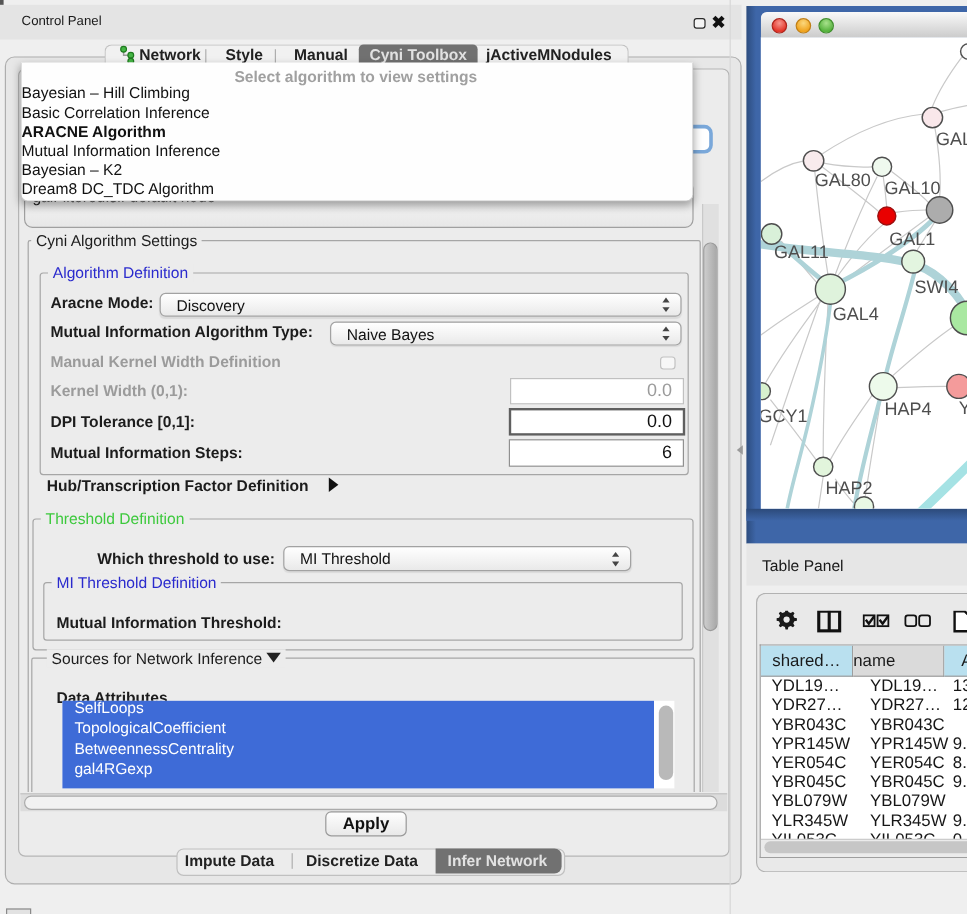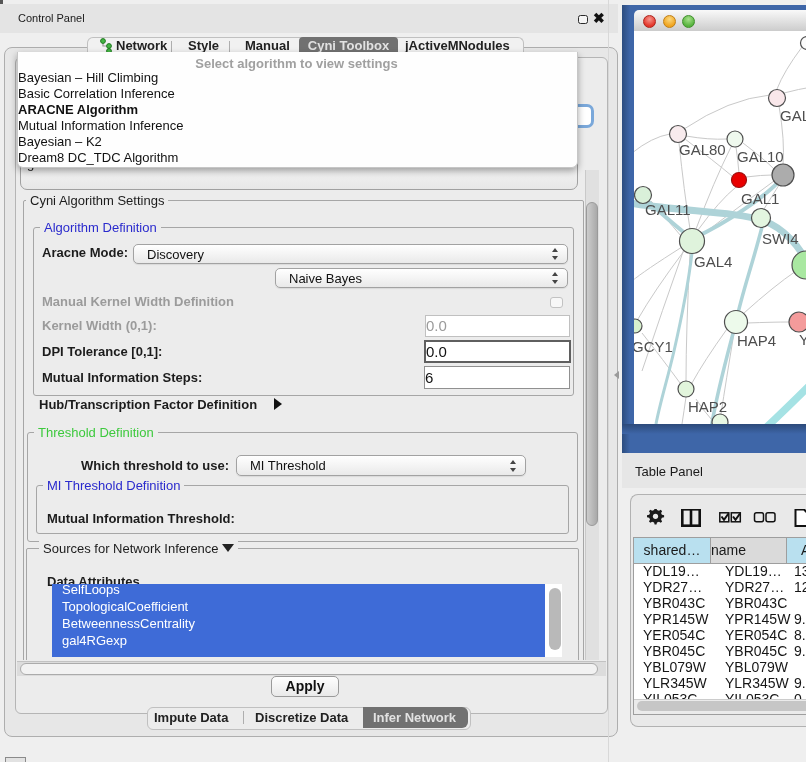--- a/index.html
+++ b/index.html
@@ -4,21 +4,21 @@
 body{width:806px;height:762px;overflow:hidden;font-family:"Liberation Sans",sans-serif;background:#efefef}
 .abs{position:absolute}
 #root{position:relative;width:806px;height:762px}
 .b13{font-size:13px;font-weight:bold;color:#1c1c1c}
 .g13{font-size:13px;font-weight:bold;color:#9b9b9b}
 .combo{position:absolute;border:1px solid #a2a2a2;border-radius:5px;background:linear-gradient(#ffffff,#f2f2f2 60%,#e9e9e9);box-shadow:0 1px 1px rgba(0,0,0,.08)}
 .combo .ct{position:absolute;left:13px;top:2px;font-size:13px;color:#111}
 .arr{position:absolute;right:8px;top:50%;width:7px;height:12px;margin-top:-6px}
 .arr:before{content:"";position:absolute;left:0;top:0;border-left:3.5px solid transparent;border-right:3.5px solid transparent;border-bottom:4.5px solid #444}
 .arr:after{content:"";position:absolute;left:0;bottom:0;border-left:3.5px solid transparent;border-right:3.5px solid transparent;border-top:4.5px solid #444}
-.field{position:absolute;background:#fff;font-size:15px;color:#111}
+.field{position:absolute;background:#fff;text-align:right;font-size:15px;color:#111}
 .gbox{position:absolute;border:1px solid #a6a6a6;border-radius:3px}
 .gtitle{position:absolute;top:-8px;left:6px;background:#ececec;padding:0 4px;font-size:13px}
 .tabtxt{font-size:13px;font-weight:bold;color:#222}
 .vline{position:absolute;width:1px;background:#aeaeae}
 </style></head><body>
 <div id="root">
 
 <div class="abs" style="left:0;top:0;width:620px;height:762px;background:#efefef"></div>
 <div class="abs" style="left:0;top:0;width:3px;height:8px;background:#555"></div>
 
@@ -62,20 +62,21 @@
  </div>
 
  <div class="gbox" style="left:33px;top:57px;width:539px;height:167px">
    <div class="gtitle" style="color:#2a2acd">Algorithm Definition</div>
  </div>
  <div class="abs b13" style="left:42px;top:75px">Aracne Mode:</div>
  <div class="combo" style="left:133px;top:74px;width:433px;height:18px">
         <span class="ct">Discovery</span>
         <span class="arr"></span>
       </div>
+ <div class="abs b13" style="left:42px;top:99px">Mutual Information Algorithm Type:</div>
  <div class="combo" style="left:275px;top:98px;width:291px;height:18px">
         <span class="ct">Naive Bayes</span>
         <span class="arr"></span>
       </div>
  <div class="abs g13" style="left:42px;top:124px">Manual Kernel Width Definition</div>
  <div class="abs" style="left:550px;top:127px;width:11px;height:9px;border:1.6px solid #c2c2c2;border-radius:3px;background:#f7f7f7"></div>
  <div class="abs g13" style="left:42px;top:148px">Kernel Width (0,1):</div>
  <div class="field" style="left:425px;top:145px;width:134px;height:20px;border:1px solid #c0c0c0;color:#9b9b9b;padding-right:9px;line-height:20px">0.0</div>
  <div class="abs b13" style="left:42px;top:174px">DPI Tolerance [0,1]:</div>
  <div class="field" style="left:424px;top:170px;width:134px;height:19px;border:2px solid #5f5f5f;padding-right:9px;line-height:19px">0.0</div>

